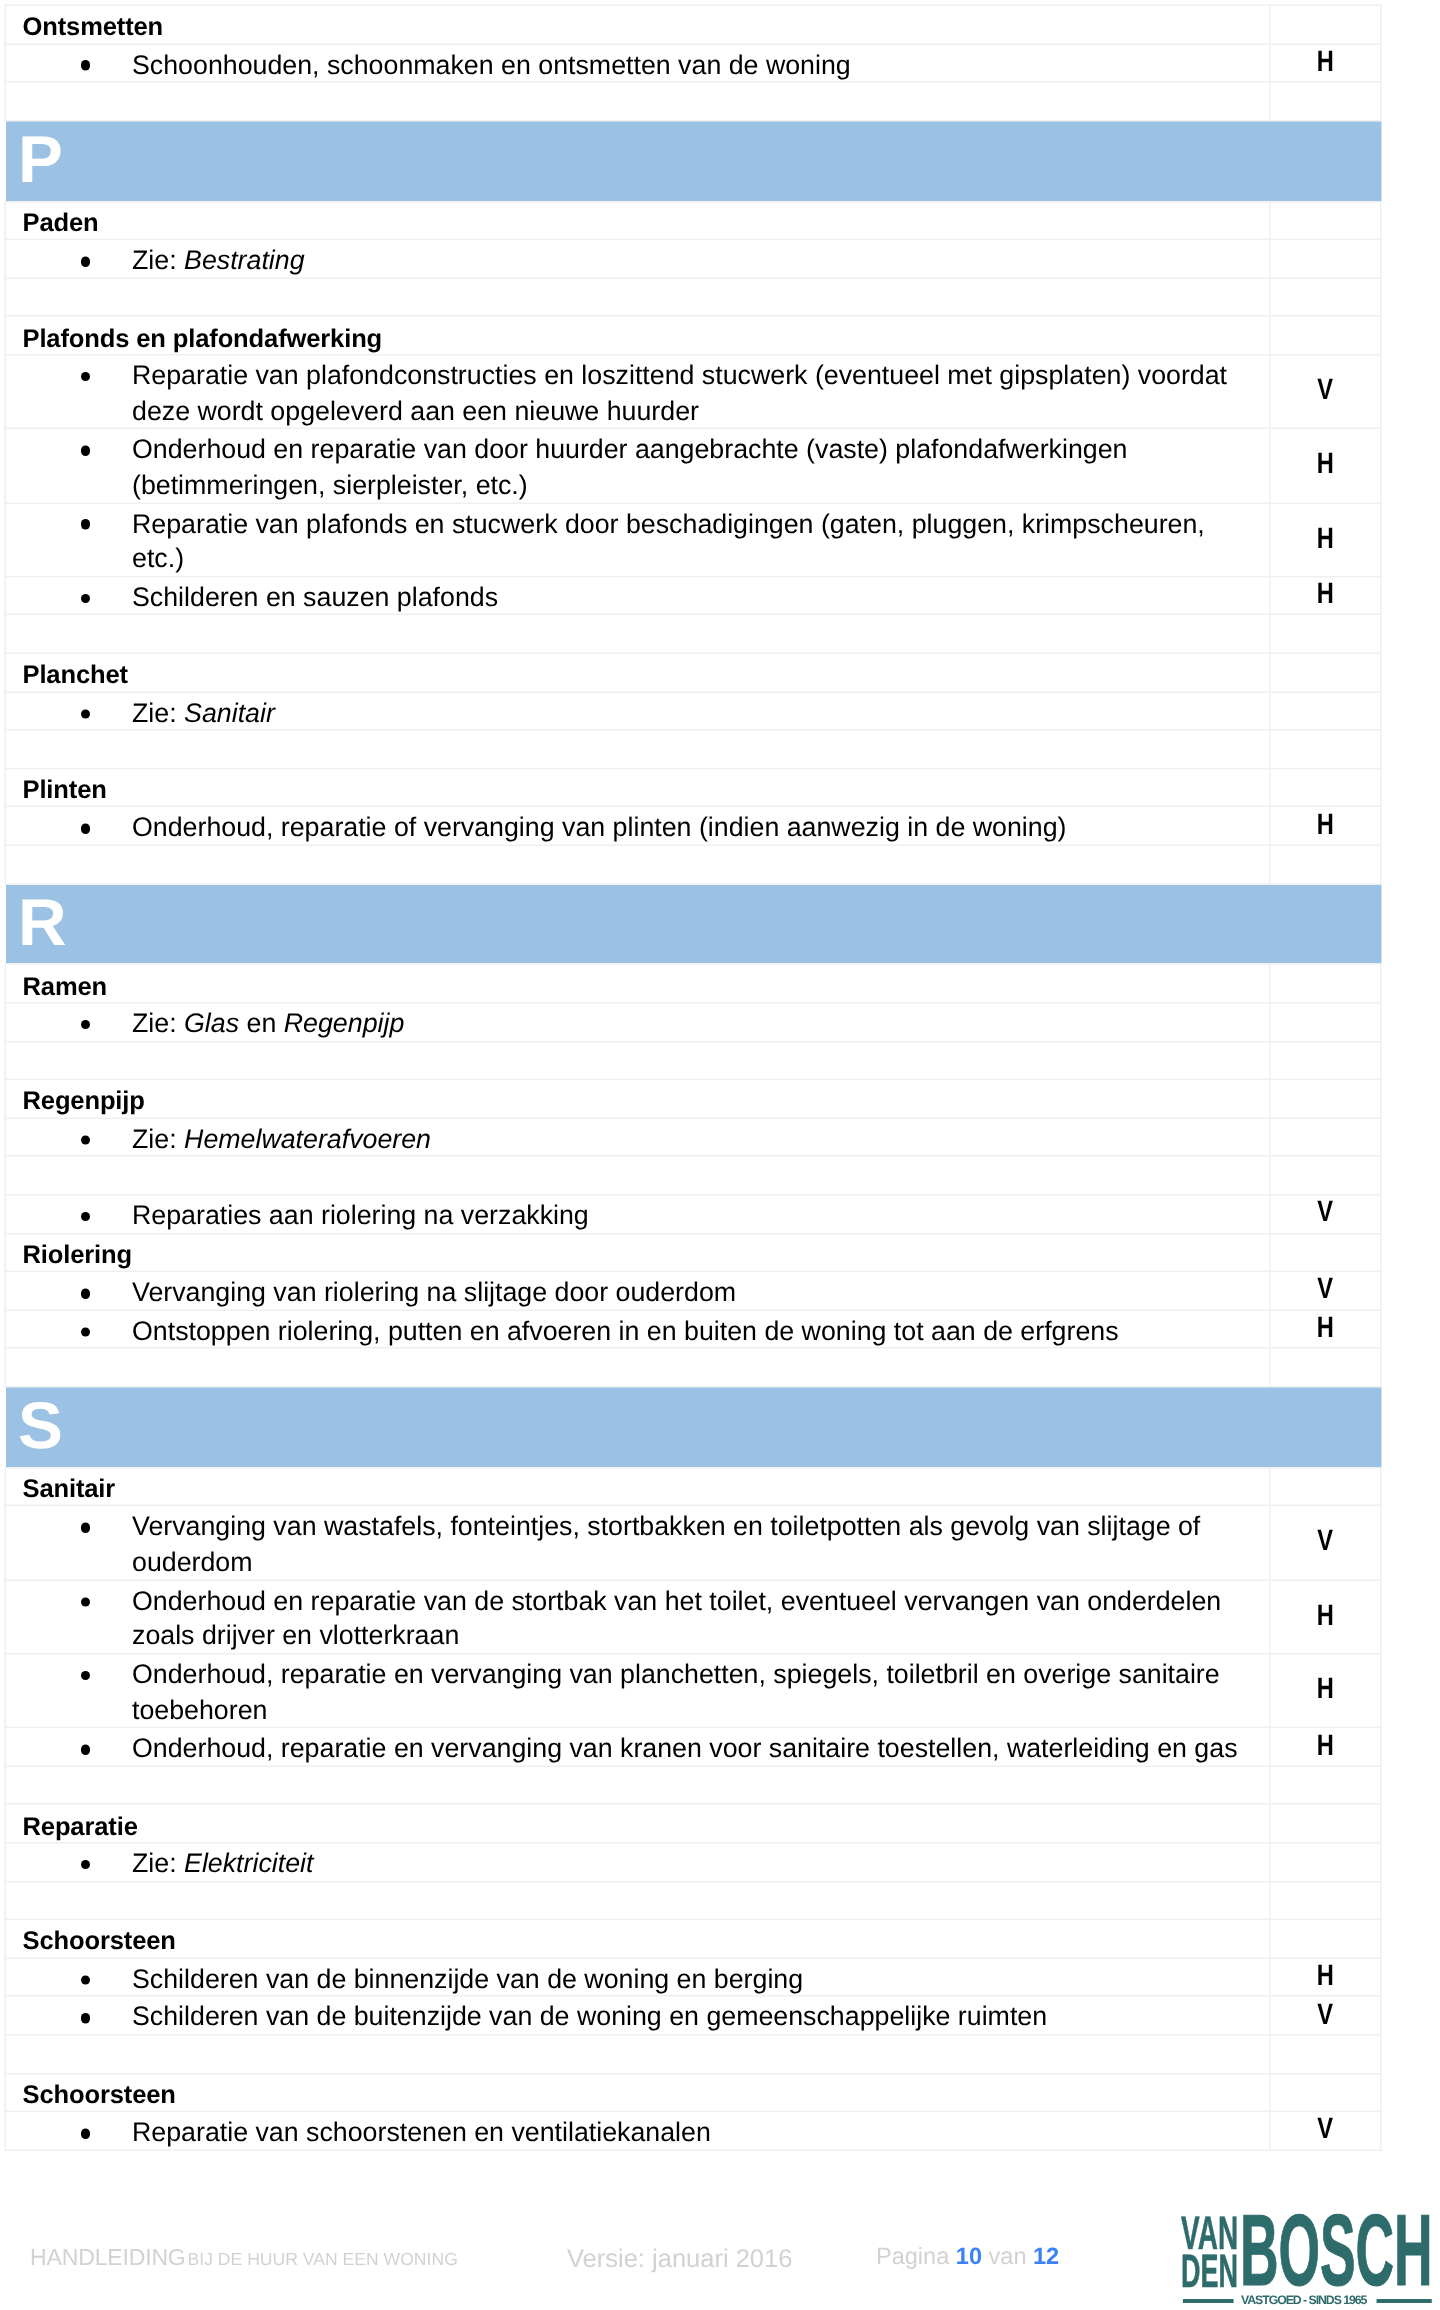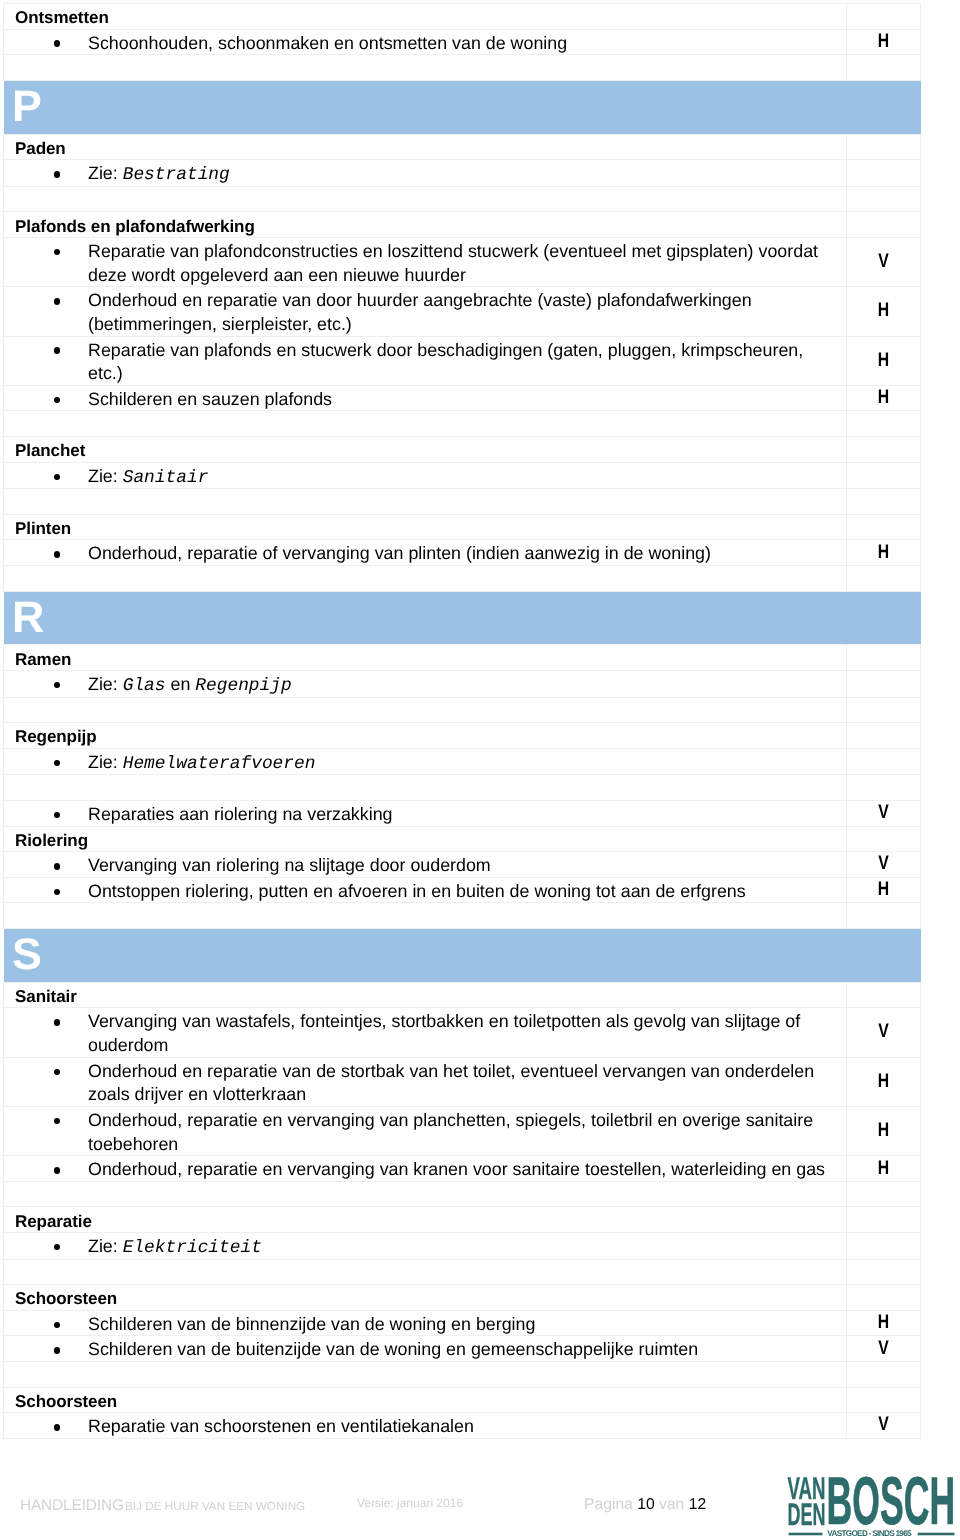--- a/index.html
+++ b/index.html
@@ -55,31 +55,31 @@
     display:block;
   }
 
   .hd { font-weight:bold; font-size:17.05px; line-height:23px; padding-left:11.0px; position:relative; top:2.2px; letter-spacing:-0.09px; }
   .bullet-row { line-height:23.6px; position:relative; top:2px; }
   .bl { padding-left:84px; padding-right:14px; }
   .bl:before {
     content:""; position:absolute; left:49.7px; top:8.9px;
     width:6.5px; height:6.5px; border-radius:50%; background:#000;
   }
-  i { font-style:italic;font-family:Liberation Mono, monospace; }
+  i { font-style:italic; }
 
   
   .footer { position:absolute; left:0; top:1460px; width:956px; height:80px; }
   .ft-text { position:absolute; color:#d2d2d2; white-space:nowrap; font-weight:normal; }
   .ft-handleiding { left:20px; top:36.5px; font-size:15.4px; letter-spacing:-0.13px; }
   .ft-handleiding .small { font-size:11.7px; letter-spacing:0.02px; }
   .ft-handleiding .sp { font-size:5px; }
-  .ft-version { left:357px; top:35.5px; font-size:12px; }
+  .ft-version { left:378px; top:35.5px; font-size:17px; }
   .ft-page { left:584px; top:35.5px; font-size:15.7px; }
-  .ft-page b { font-weight:normal; color:#000000; }
+  .ft-page b { font-weight:bold; color:#3b82f6; }
 
   
   .logo { position:absolute; left:787px; top:13px; width:168px; height:66px; }
 </style>
 </head>
 <body>
 
 <div class="page">
   <table class="maint">
     <colgroup>

